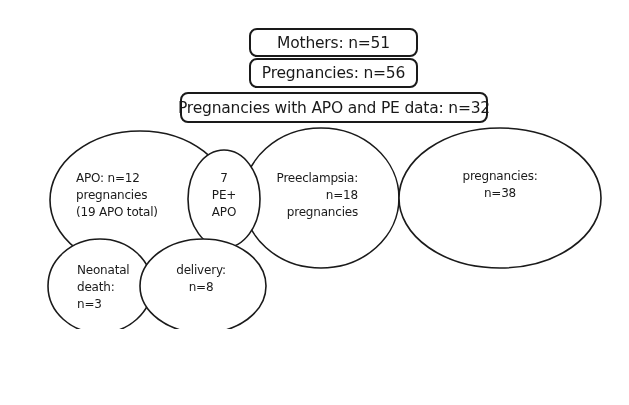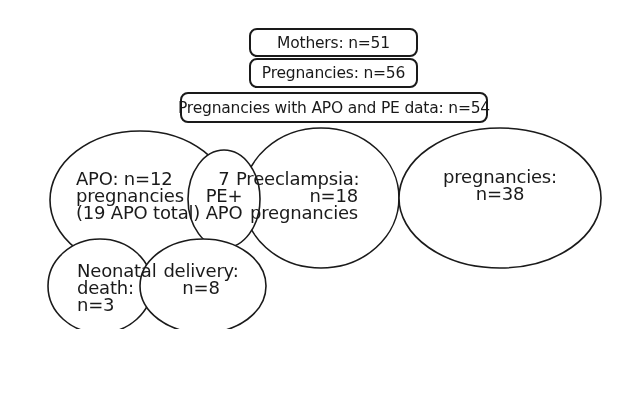--- a/index.html
+++ b/index.html
@@ -24,21 +24,21 @@
     justify-content: center;
     font-size: 15.5px;
     letter-spacing: -0.2px;
     white-space: nowrap;
   }
   .box-mothers     { left: 249px; top: 28px;  width: 169px; height: 29px; }
   .box-pregnancies { left: 249px; top: 58px;  width: 169px; height: 30px; }
   .box-apo-pe      { left: 180px; top: 92px;  width: 308px; height: 31px; }
   .lbl {
     position: absolute;
-    font-size: 18px;
+    font-size: 12px;
     letter-spacing: -0.2px;
     line-height: 17px;
     white-space: nowrap;
   }
   .lbl-apo      { left: 76px;  top: 170px; text-align: left; }
   .lbl-peapo    { left: 184px; top: 170px; width: 80px;  text-align: center; }
   .lbl-preecl   { left: 236px; top: 170px; width: 122px; text-align: right; }
   .lbl-normal   { left: 430px; top: 168px; width: 140px; text-align: center; }
   .lbl-neonatal { left: 77px;  top: 262px; text-align: left; }
   .lbl-preterm  { left: 151px; top: 262px; width: 100px; text-align: center; }
@@ -63,21 +63,21 @@
 
   <div class="vbox box-mothers">
     <span>Mothers: n=51</span>
   </div>
 
   <div class="vbox box-pregnancies">
     <span>Pregnancies: n=56</span>
   </div>
 
   <div class="vbox box-apo-pe">
-    <span>Pregnancies with APO and PE data: n=54</span>
+    <span>Pregnancies with APO and PE data: n=32</span>
   </div>
 
   <div class="lbl lbl-apo">
     <div>APO: n=12</div>
     <div>pregnancies</div>
     <div>(19 APO total)</div>
   </div>
 
   <div class="lbl lbl-peapo">
     <div>7</div>

